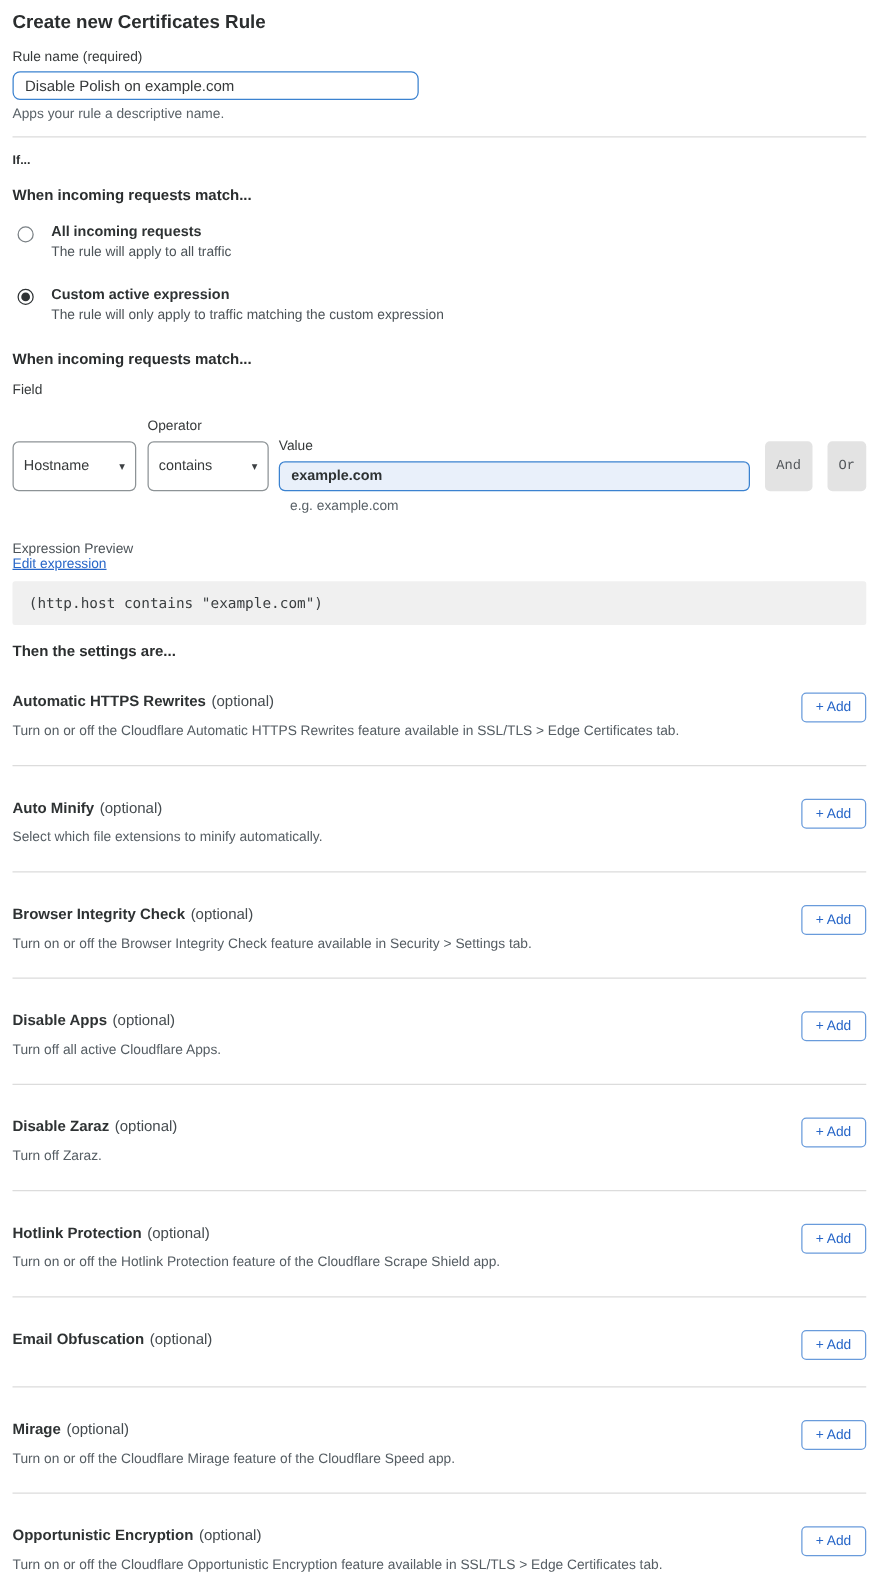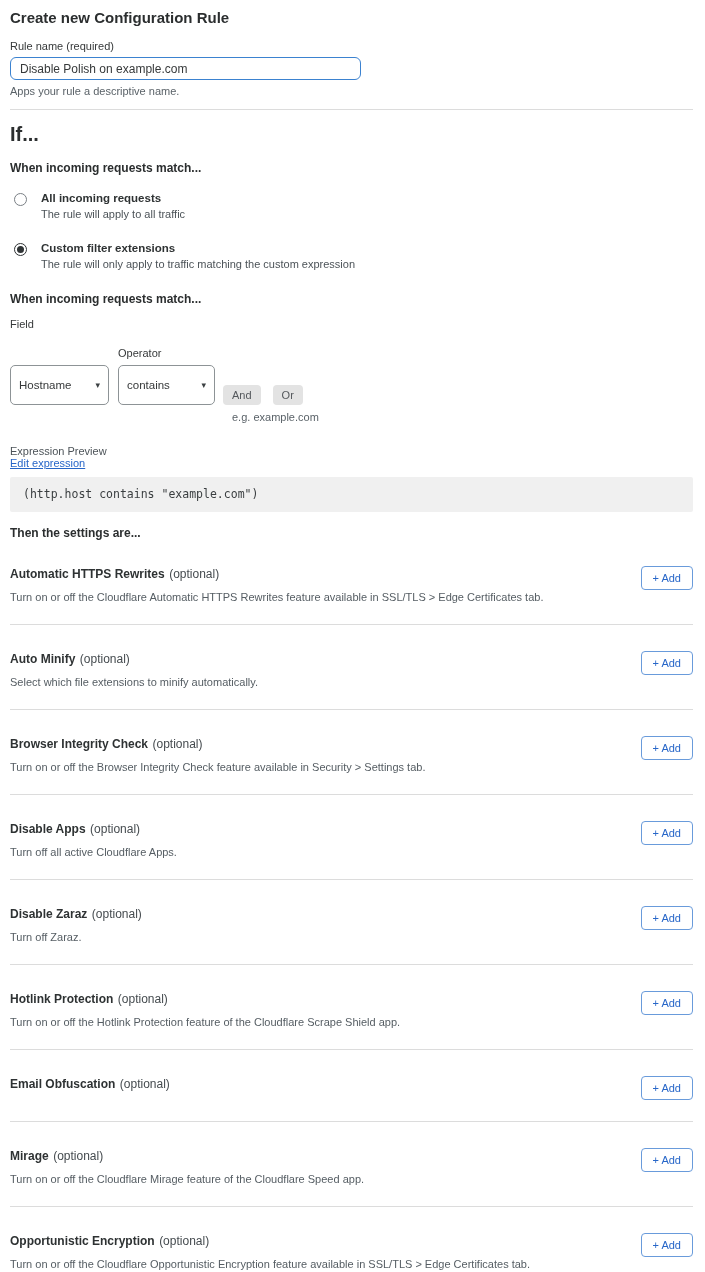--- a/index.html
+++ b/index.html
@@ -14,29 +14,29 @@
 
   h1.page-title { font-size: 15px; font-weight: 700; color: #2b2e2f; }
 
   .field-label { font-size: 11px; color: #36393a; margin-bottom: 5px; }
   .helper { font-size: 11px; color: #5a6268; }
 
   .rule-name-wrap { margin-top: 14px; }
   input.text-input {
     font-family: "Liberation Sans", sans-serif;
     font-size: 12px; color: #36393a;
-    width: 351px; height: 23px;
+    width: 325px; height: 23px;
     border: 1.5px solid #3b82d0; border-radius: 6px;
     padding: 0 9px; outline: none; background: #fff;
   }
   .rule-name-wrap .helper { margin-top: 5px; }
 
   .divider { border: none; border-top: 1px solid #dcdcdc; margin: 12px 0 0 0; }
 
-  h2.if-heading { font-size: 20px; font-weight: 700; margin-top: 13px; color: #2b2e2f; }
+  h2.if-heading { font-size: 10px; font-weight: 700; margin-top: 13px; color: #2b2e2f; }
   h3.sub-heading { font-size: 12px; font-weight: 700; margin-top: 15px; color: #2b2e2f; }
 
   .radio-group { margin-top: 17px; }
   .radio-row { display: flex; align-items: flex-start; margin-bottom: 22px; cursor: pointer; }
   .radio-circle {
     width: 13px; height: 13px; border-radius: 50%;
     border: 1.5px solid #7a8085; margin: 1px 14px 0 4px; flex: 0 0 auto;
     display: flex; align-items: center; justify-content: center; background:#fff;
   }
   .radio-circle[data-checked="true"] { border-color: #2f3335; }
@@ -58,22 +58,22 @@
   .w-operator { width: 97px; margin-right: 8px; }
   .value-col { flex: 1 1 auto; margin-right: 12px; }
   input.value-input {
     font-family: "Liberation Sans", sans-serif;
     font-size: 11.5px; font-weight: 700; color: #2e3233;
     height: 24px; width: 100%;
     border: 1.5px solid #3b82d0; border-radius: 5px;
     background: #e9f0fa; padding: 0 9px; outline: none;
   }
   .conj-btn {
-    height: 20px; border: none; border-radius: 4px; background: #e3e3e3;
-    color: #54585c; font-size: 11px; font-family: Liberation Sans, sans-serif;
+    height: 40px; border: none; border-radius: 4px; background: #e3e3e3;
+    color: #54585c; font-size: 11px; font-family: Liberation Mono, monospace;
     padding: 0 9px; cursor: default;
   }
   .conj-btn.and { margin-right: 12px; }
   .builder-helper { margin-left: 222px; margin-top: 6px; }
 
   .preview-row { display: flex; justify-content: space-between; align-items: baseline; margin-top: 22px; flex-direction: column; }
   .preview-label { font-size: 11px; color: #4c5358; }
   a.edit-link { font-size: 11px; color: #2766c8; text-decoration: underline; cursor: pointer; }
   .code-block {
     margin-top: 8px; background: #f0f0f0; border-radius: 2px;
@@ -97,21 +97,21 @@
 
   .polish { padding: 24px 0 0 0; }
   .polish-head { display: flex; justify-content: space-between; align-items: flex-start; }
   .close-x { font-size: 13px; color: #7c7c7c; cursor: pointer; line-height: 1; padding: 2px 3px; }
 </style>
 </head>
 <body>
 
 <div class="page">
 
-  <h1 class="page-title">Create new Configuration Rule</h1>
+  <h1 class="page-title">Create new Certificates Rule</h1>
 
   <div class="rule-name-wrap">
     <div class="field-label">Rule name (required)</div>
     <input class="text-input" type="text" value="Disable Polish on example.com" style="">
     <div class="helper">Apps your rule a descriptive name.</div>
   </div>
 
   <hr class="divider">
 
   <h2 class="if-heading">If...</h2>
@@ -123,21 +123,21 @@
       <span>
         <div class="radio-label">All incoming requests</div>
         <div class="radio-desc">The rule will apply to all traffic</div>
       </span>
     </div>
     <div class="radio-row">
       <span class="radio-circle" data-checked="true">
           <span class="dot"></span>
         </span>
       <span>
-        <div class="radio-label">Custom filter extensions</div>
+        <div class="radio-label">Custom active expression</div>
         <div class="radio-desc">The rule will only apply to traffic matching the custom expression</div>
       </span>
     </div>
   </div>
 
   <h3 class="sub-heading" style="margin-top:6px">When incoming requests match...</h3>
 
   <div class="builder">
     <div class="col w-field">
       <div class="field-label">Field</div>
@@ -146,20 +146,24 @@
         <span class="select-caret">▾</span>
       </div>
     </div>
     <div class="col w-operator">
       <div class="field-label">Operator</div>
       <div class="select-box">
         <span>contains</span>
         <span class="select-caret">▾</span>
       </div>
     </div>
+    <div class="col value-col">
+      <div class="field-label">Value</div>
+      <input class="value-input" type="text" value="example.com" style="">
+    </div>
     <button class="conj-btn and">And</button>
     <button class="conj-btn">Or</button>
   </div>
   <div class="helper builder-helper">e.g. example.com</div>
 
   <div class="preview-row">
     <span class="preview-label">Expression Preview</span>
     <a class="edit-link">Edit expression</a>
   </div>
   <div class="code-block">(http.host contains "example.com")</div>

